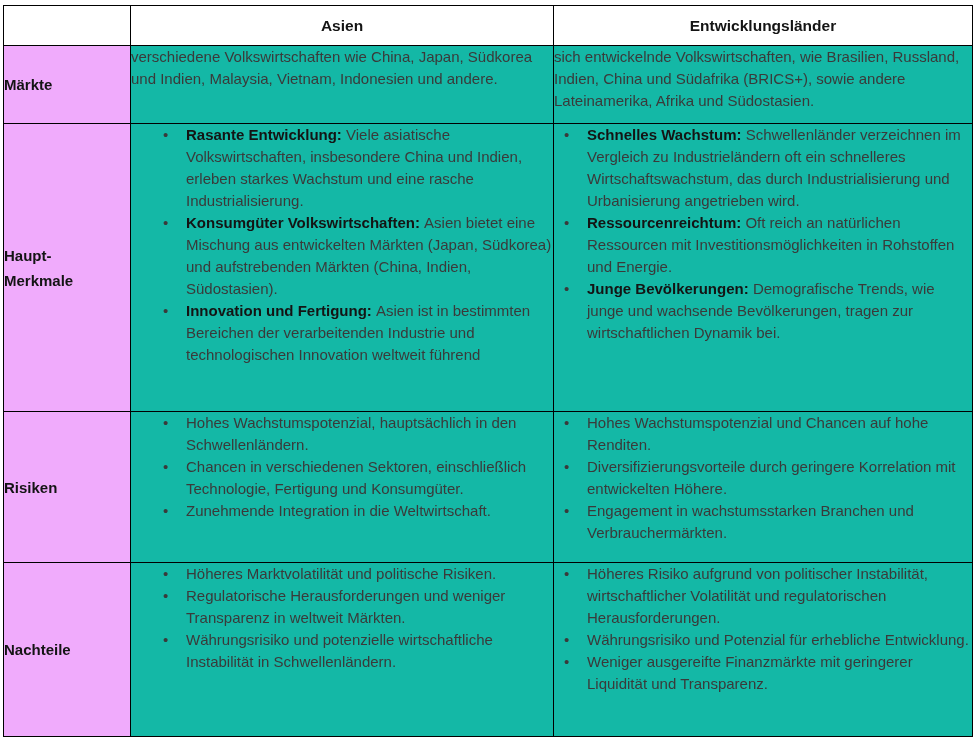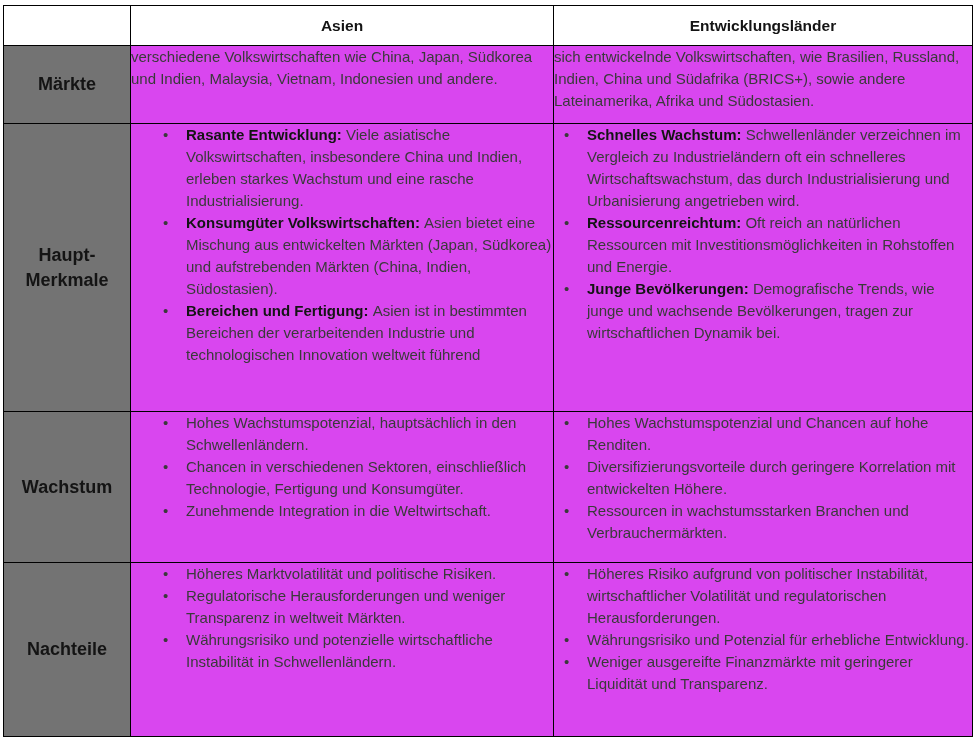--- a/index.html
+++ b/index.html
@@ -41,36 +41,36 @@
 
   thead th {
     font-size: 15.5px;
     font-weight: bold;
     color: #141414;
     text-align: center;
     vertical-align: middle;
     background: #ffffff;
   }
   th.row-label {
-    font-size: 18px;
+    font-size: 15px;
     font-weight: bold;
     color: #141414;
-    text-align: center;
+    text-align: left;
     vertical-align: middle;
     white-space: pre-line;
     line-height: 25px;
-    background: #737373;
+    background: #f0abfc;
   }
   td.content-cell {
     vertical-align: top;
     font-size: 15px;
     line-height: 22px;
     color: #3a3a3a;
     padding: 9px 14px 6px 7px;
-    background: #d946ef;
+    background: #14b8a6;
   }
   .para { margin: 0; }
   ul.bullets {
     list-style: none;
     margin: 0;
     padding: 0;
   }
   ul.bullets.indent-lg { margin-left: 28px; }
   ul.bullets.indent-sm { margin-left: 6px; }
   ul.bullets li {
@@ -117,45 +117,45 @@
             <div class="para">sich entwickelnde Volkswirtschaften, wie Brasilien, Russland, Indien, China und Südafrika (BRICS+), sowie andere Lateinamerika, Afrika und Südostasien.</div>
           </td>
         </tr>
         <tr>
           <th class="row-label">Haupt-
 Merkmale</th>
           <td class="content-cell">
             <ul class="bullets indent-lg">
               <li><span class="bullet-mark">•</span><span class="lead">Rasante Entwicklung: </span><span>Viele asiatische Volkswirtschaften, insbesondere China und Indien, erleben starkes Wachstum und eine rasche Industrialisierung.</span></li>
               <li><span class="bullet-mark">•</span><span class="lead">Konsumgüter Volkswirtschaften: </span><span>Asien bietet eine Mischung aus entwickelten Märkten (Japan, Südkorea) und aufstrebenden Märkten (China, Indien, Südostasien).</span></li>
-              <li><span class="bullet-mark">•</span><span class="lead">Bereichen und Fertigung: </span><span>Asien ist in bestimmten Bereichen der verarbeitenden Industrie und technologischen Innovation weltweit führend</span></li>
+              <li><span class="bullet-mark">•</span><span class="lead">Innovation und Fertigung: </span><span>Asien ist in bestimmten Bereichen der verarbeitenden Industrie und technologischen Innovation weltweit führend</span></li>
             </ul>
           </td>
           <td class="content-cell">
             <ul class="bullets indent-sm">
               <li><span class="bullet-mark">•</span><span class="lead">Schnelles Wachstum: </span><span>Schwellenländer verzeichnen im Vergleich zu Industrieländern oft ein schnelleres Wirtschaftswachstum, das durch Industrialisierung und Urbanisierung angetrieben wird.</span></li>
               <li><span class="bullet-mark">•</span><span class="lead">Ressourcenreichtum: </span><span>Oft reich an natürlichen Ressourcen mit Investitionsmöglichkeiten in Rohstoffen und Energie.</span></li>
               <li><span class="bullet-mark">•</span><span class="lead">Junge Bevölkerungen: </span><span>Demografische Trends, wie junge und wachsende Bevölkerungen, tragen zur wirtschaftlichen Dynamik bei.</span></li>
             </ul>
           </td>
         </tr>
         <tr>
-          <th class="row-label">Wachstum</th>
+          <th class="row-label">Risiken</th>
           <td class="content-cell">
             <ul class="bullets indent-lg">
               <li><span class="bullet-mark">•</span><span>Hohes Wachstumspotenzial, hauptsächlich in den Schwellenländern.</span></li>
               <li><span class="bullet-mark">•</span><span>Chancen in verschiedenen Sektoren, einschließlich Technologie, Fertigung und Konsumgüter.</span></li>
               <li><span class="bullet-mark">•</span><span>Zunehmende Integration in die Weltwirtschaft.</span></li>
             </ul>
           </td>
           <td class="content-cell">
             <ul class="bullets indent-sm">
               <li><span class="bullet-mark">•</span><span>Hohes Wachstumspotenzial und Chancen auf hohe Renditen.</span></li>
               <li><span class="bullet-mark">•</span><span>Diversifizierungsvorteile durch geringere Korrelation mit entwickelten Höhere.</span></li>
-              <li><span class="bullet-mark">•</span><span>Ressourcen in wachstumsstarken Branchen und Verbrauchermärkten.</span></li>
+              <li><span class="bullet-mark">•</span><span>Engagement in wachstumsstarken Branchen und Verbrauchermärkten.</span></li>
             </ul>
           </td>
         </tr>
         <tr>
           <th class="row-label">Nachteile</th>
           <td class="content-cell">
             <ul class="bullets indent-lg">
               <li><span class="bullet-mark">•</span><span>Höheres Marktvolatilität und politische Risiken.</span></li>
               <li><span class="bullet-mark">•</span><span>Regulatorische Herausforderungen und weniger Transparenz in weltweit Märkten.</span></li>
               <li><span class="bullet-mark">•</span><span>Währungsrisiko und potenzielle wirtschaftliche Instabilität in Schwellenländern.</span></li>

